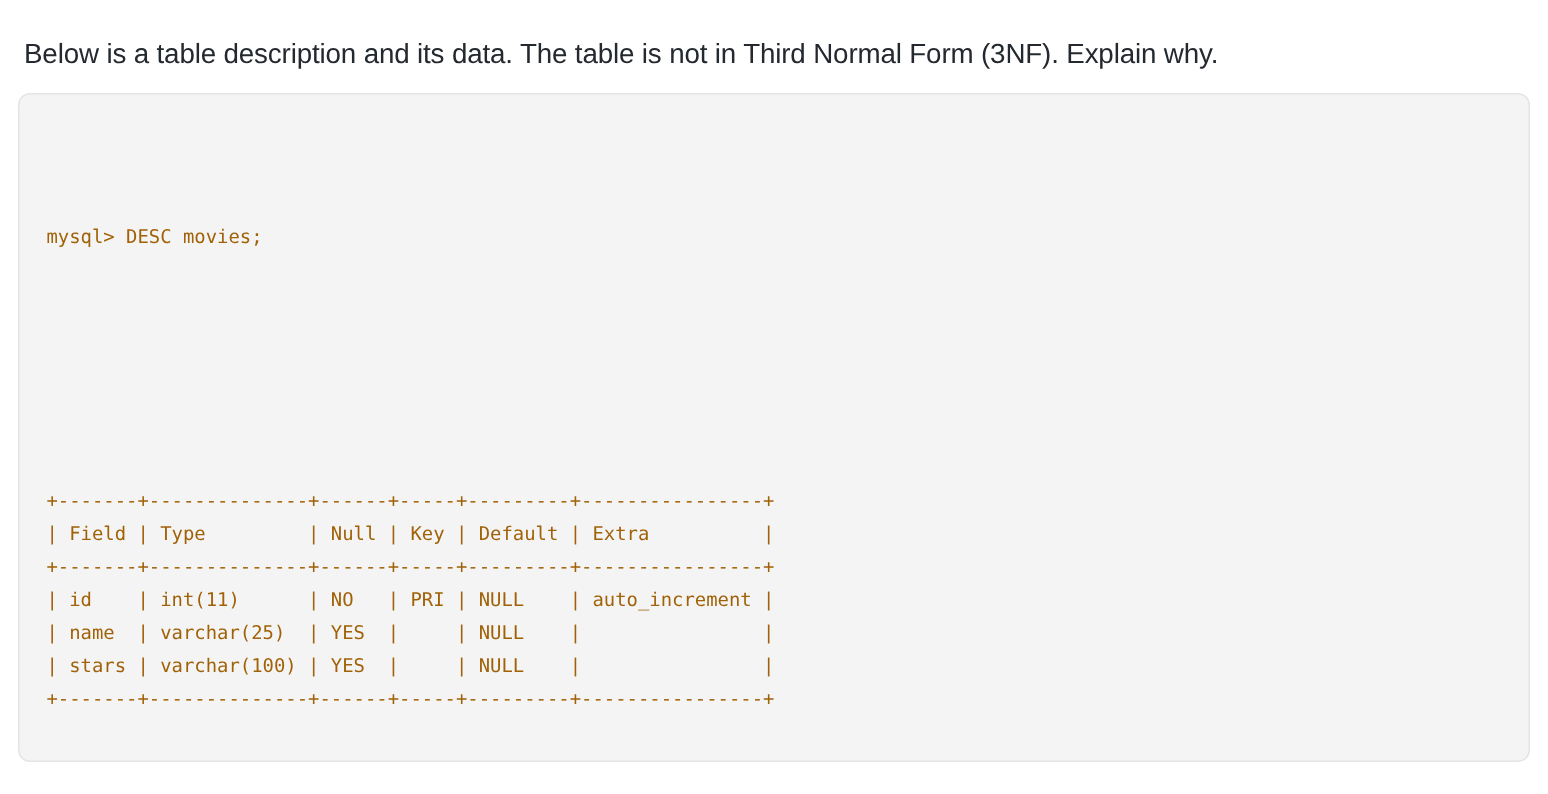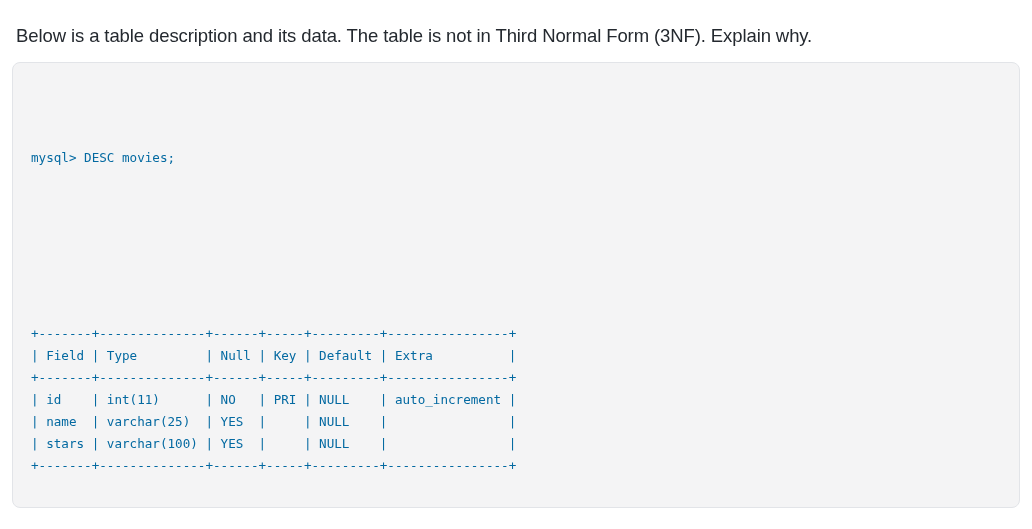--- a/index.html
+++ b/index.html
@@ -50,21 +50,21 @@
     color: #3b4252;
     white-space: pre;
     tab-size: 4;
   }
   .code-block {
     white-space: pre;
     margin: 0;
     font-family: "DejaVu Sans Mono", "Liberation Mono", monospace;
     font-size: 12.6px;
     line-height: 22px;
-    color: #0369a1;
+    color: #a16207;
   }
   .spacer-line {
     height: 22px;
   }
 </style>
 </head>
 <body>
 
 <div class="page">
 

